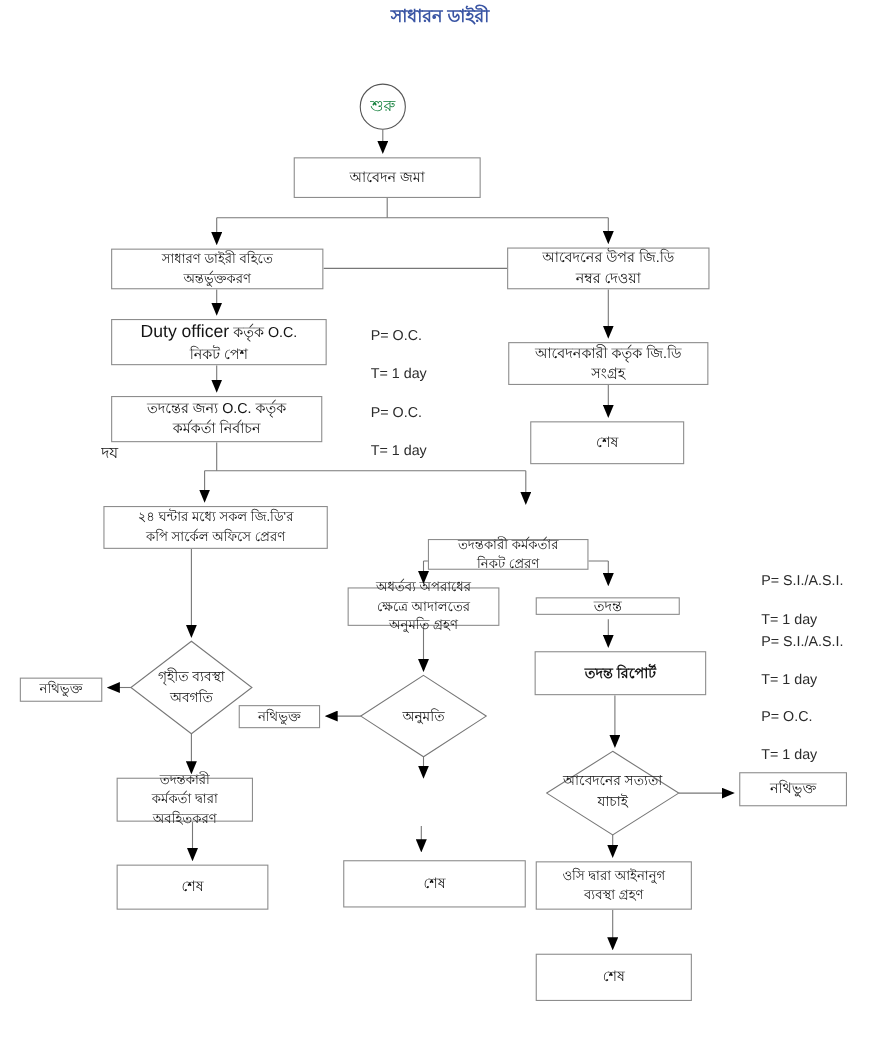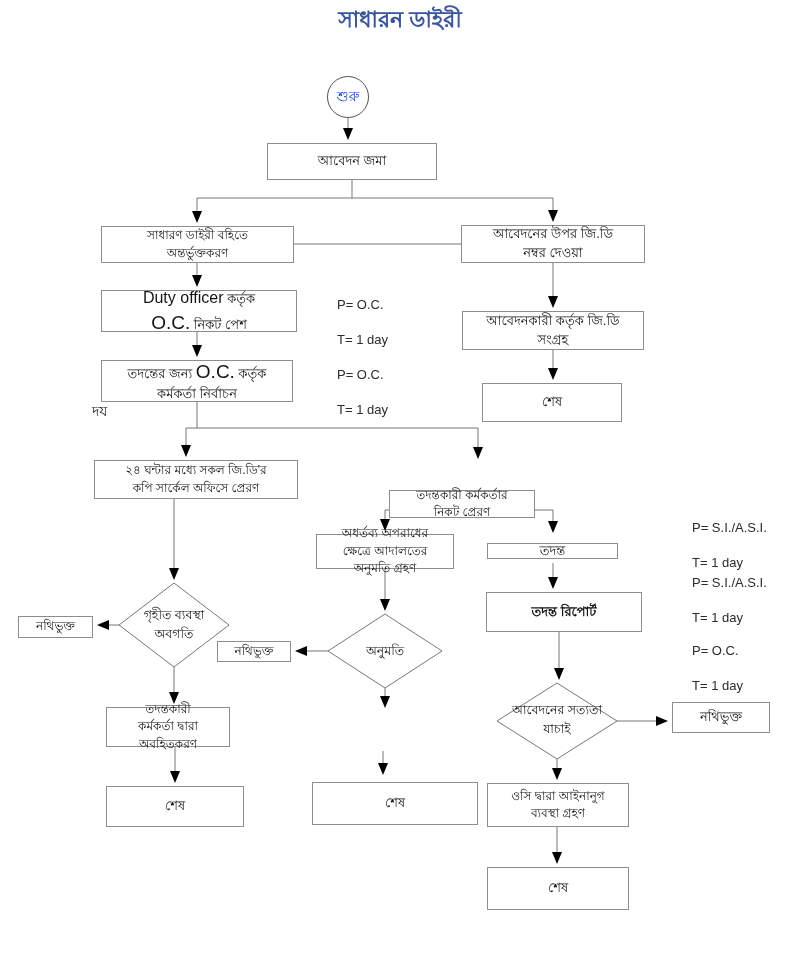--- a/index.html
+++ b/index.html
@@ -1,29 +1,29 @@
 <!DOCTYPE html>
 <html><head>
 <meta charset="utf-8">
 <style>
   html,body{margin:0;padding:0;background:#ffffff;}
   .stage{position:relative;width:800px;height:955px;background:#ffffff;
          font-family:"Liberation Sans",sans-serif;overflow:hidden;}
   .title{position:absolute;left:0;top:2px;width:800px;text-align:center;
-         font-size:22px;font-weight:bold;color:#3a55a4;}
+         font-size:16px;font-weight:bold;color:#3a55a4;}
   .box{position:absolute;border:1px solid #8d8d8d;background:#fff;
        display:flex;align-items:center;justify-content:center;text-align:center;
        font-size:13px;color:#141414;line-height:1.45;padding:2px 22px;box-sizing:border-box;}
   .terminator{position:absolute;border:1px solid #555;border-radius:50%;background:#fff;
-       display:flex;align-items:center;justify-content:center;font-size:14px;color:#1d4ed8;box-sizing:border-box;text-align:right;}
+       display:flex;align-items:center;justify-content:center;font-size:14px;color:#15803d;box-sizing:border-box;text-align:right;}
   .dlabel{position:absolute;text-align:center;font-size:12.5px;color:#141414;line-height:1.5;}
   .note{position:absolute;font-size:13px;color:#2b2b2b;line-height:1.35;white-space:pre-line;}
   .stray{position:absolute;font-size:14px;color:#141414;}
   .en{font-size:16px;}
-  .en2{font-size:19px;}
+  .en2{font-size:13px;}
   svg.wires{position:absolute;left:0;top:0;}
   .small{font-size:12px;}
 </style>
 </head>
 <body>
 
 <div class="stage">
 
   <div class="title">সাধারন ডাইরী</div>
 

